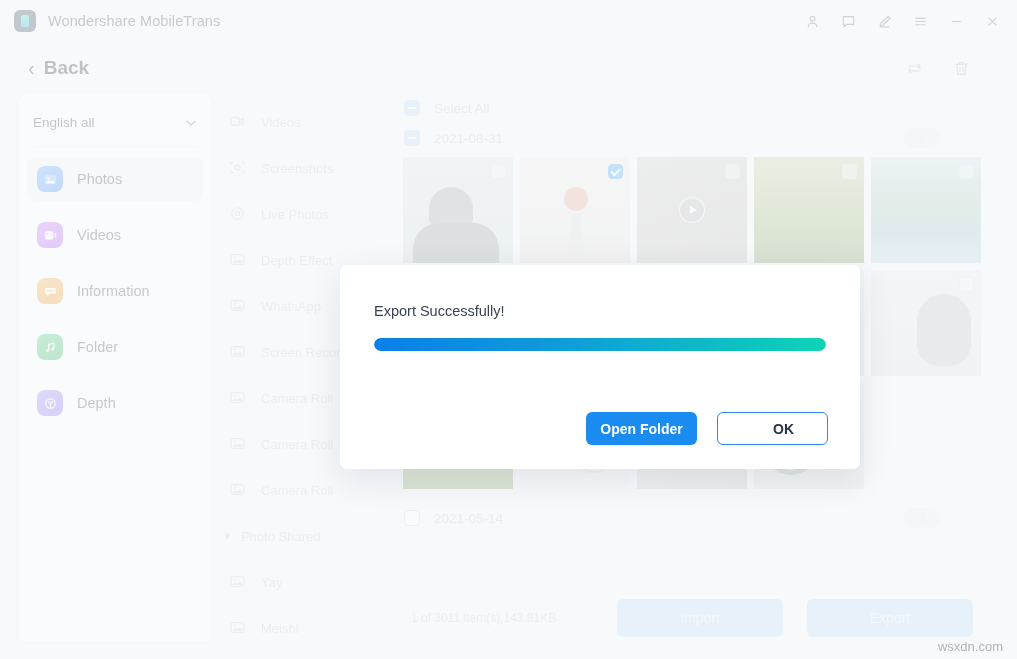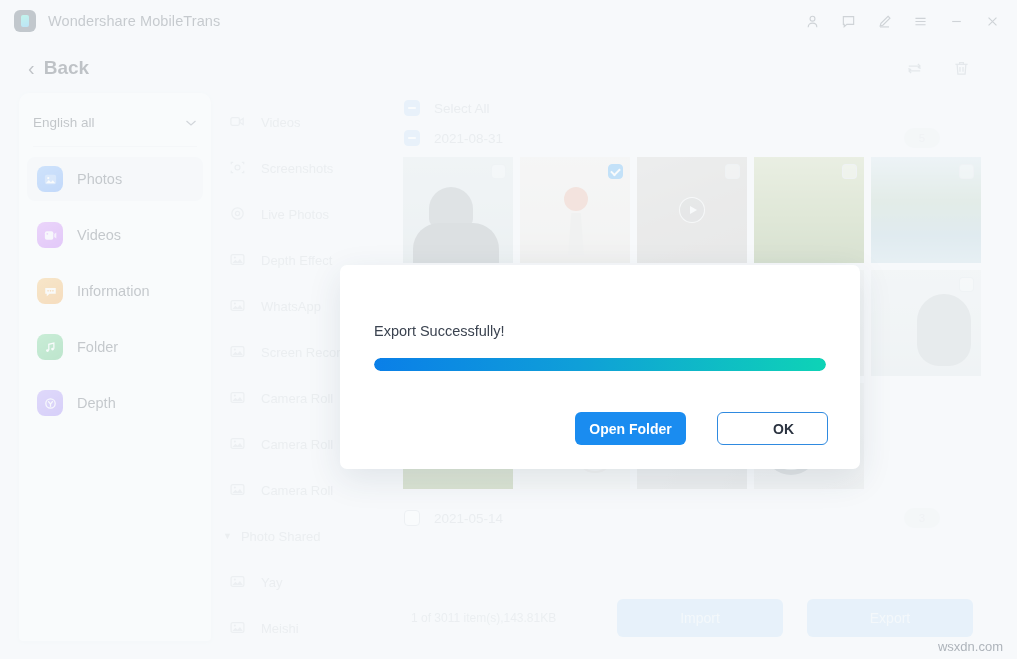--- a/index.html
+++ b/index.html
@@ -242,36 +242,36 @@
     position: absolute; inset: 0;
     background: rgba(247,249,251,.74);
   }
   .modal {
     position: absolute; left: 340px; top: 265px;
     width: 520px; height: 204px;
     background: #fff; border-radius: 7px;
     box-shadow: 0 10px 34px rgba(40,60,90,.11);
     padding: 38px 34px 0 34px;
   }
-  .modal-title { font-size: 14.5px; color: #3b4350; margin-top: 20px; }
+  .modal-title { font-size: 14.5px; color: #3b4350; }
   .progress {
     margin-top: 19px; height: 13px; border-radius: 7px;
     background: #eef1f4; overflow: hidden;
   }
   .progress-fill {
     height: 100%; border-radius: 7px;
     background: linear-gradient(90deg,#0a7fe8 0%,#0f9fd8 45%,#0ed3b6 100%);
   }
   .modal-actions {
     position: absolute; right: 32px; bottom: 24px;
     display: flex; gap: 20px;
   }
   .mbtn {
     width: 111px; height: 33px; border-radius: 6px;
-    font-size: 14px; display: flex; align-items: center; justify-content: center; margin-left: 11px;
+    font-size: 14px; display: flex; align-items: center; justify-content: center;
   }
   .mbtn.primary { background: #1a8cf0; color: #fff; border: none; font-weight: bold; }
   .mbtn.ghost { background: #fff; color: #2b3340; border: 1.2px solid #2f8ae0; font-weight: bold; padding-left: 22px; }
 
   .watermark {
     position: absolute; right: 14px; bottom: 5px;
     font-size: 13px; color: #aeb4bb; text-align: right;
   }
 </style>
 </head>

